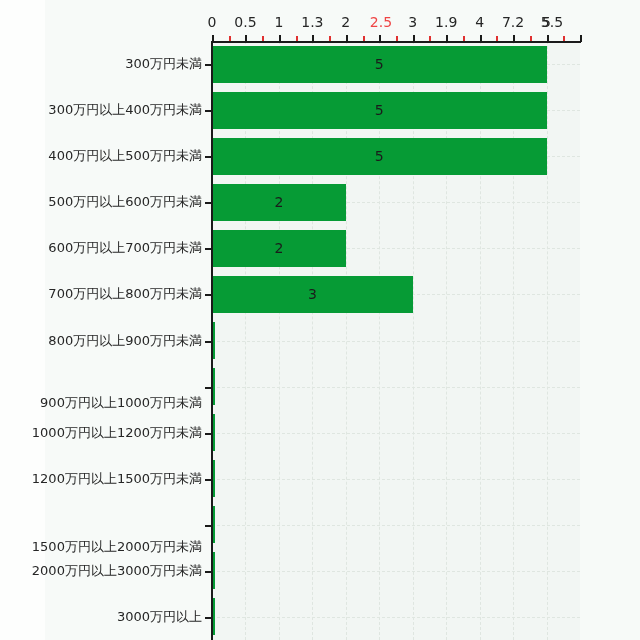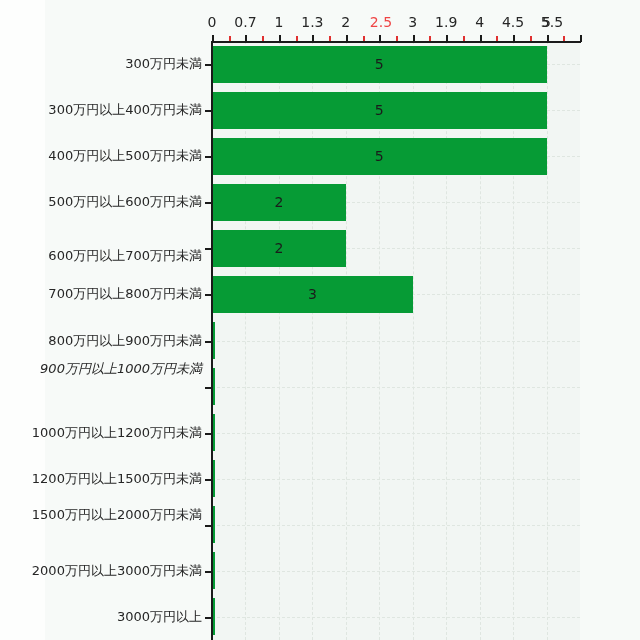--- a/index.html
+++ b/index.html
@@ -179,37 +179,37 @@
       <div class="bar" title="3000万円以上: 0" style="left: 0px; width: 2.5px; top: 557.462px; height: 37px; background: rgb(6, 155, 53);"></div>
     </div>
 
   <div class="axis-x-line"></div>
   <div class="axis-y-line"></div>
 
   <div id="decor-layer">
       <div class="tick-major" style="left: 212px;"></div>
       <div class="xtick-label" style="left: 212px; color: rgb(38, 38, 38);">0</div>
       <div class="tick-major" style="left: 245.455px;"></div>
-      <div class="xtick-label" style="left: 245.455px; color: rgb(38, 38, 38);">0.7</div>
+      <div class="xtick-label" style="left: 245.455px; color: rgb(38, 38, 38);">0.5</div>
       <div class="tick-major" style="left: 278.909px;"></div>
       <div class="xtick-label" style="left: 278.909px; color: rgb(38, 38, 38);">1</div>
       <div class="tick-major" style="left: 312.364px;"></div>
       <div class="xtick-label" style="left: 312.364px; color: rgb(38, 38, 38);">1.3</div>
       <div class="tick-major" style="left: 345.818px;"></div>
       <div class="xtick-label" style="left: 345.818px; color: rgb(38, 38, 38);">2</div>
       <div class="tick-major" style="left: 379.273px;"></div>
       <div class="xtick-label" style="left: 381px; color: #ef4444;">2.5</div>
       <div class="tick-major" style="left: 412.727px;"></div>
       <div class="xtick-label" style="left: 412.727px; color: rgb(38, 38, 38);">3</div>
       <div class="tick-major" style="left: 446.182px;"></div>
       <div class="xtick-label" style="left: 446.182px; color: rgb(38, 38, 38);">1.9</div>
       <div class="tick-major" style="left: 479.636px;"></div>
       <div class="xtick-label" style="left: 479.636px; color: rgb(38, 38, 38);">4</div>
       <div class="tick-major" style="left: 513.091px;"></div>
-      <div class="xtick-label" style="left: 513.091px; color: rgb(38, 38, 38);">4.5</div>
+      <div class="xtick-label" style="left: 513.091px; color: rgb(38, 38, 38);">7.2</div>
       <div class="tick-major" style="left: 546.545px;"></div>
       <div class="xtick-label" style="left: 546.545px; color: rgb(38, 38, 38);">5</div>
       <div class="tick-major" style="left: 580px;"></div>
       <div class="xtick-label" style="left: 552px; color: rgb(38, 38, 38);">5.5</div>
       <div class="tick-minor" style="left: 228.727px; border-left-color: rgb(224, 48, 48);"></div>
       <div class="tick-minor" style="left: 262.182px; border-left-color: rgb(224, 48, 48);"></div>
       <div class="tick-minor" style="left: 295.636px; border-left-color: rgb(224, 48, 48);"></div>
       <div class="tick-minor" style="left: 329.091px; border-left-color: rgb(224, 48, 48);"></div>
       <div class="tick-minor" style="left: 362.545px; border-left-color: rgb(224, 48, 48);"></div>
       <div class="tick-minor" style="left: 396px; border-left-color: rgb(224, 48, 48);"></div>
@@ -220,32 +220,32 @@
       <div class="tick-minor" style="left: 563.273px; border-left-color: rgb(224, 48, 48);"></div>
       <div class="tick-y" style="top: 64.0385px;"></div>
       <div class="ytick-label" style="top: 64.0385px; color: rgb(38, 38, 38);">300万円未満</div>
       <div class="tick-y" style="top: 110.115px;"></div>
       <div class="ytick-label" style="top: 110.115px; color: rgb(38, 38, 38);">300万円以上400万円未満</div>
       <div class="tick-y" style="top: 156.192px;"></div>
       <div class="ytick-label" style="top: 156.192px; color: rgb(38, 38, 38); text-align: center;">400万円以上500万円未満</div>
       <div class="tick-y" style="top: 202.269px;"></div>
       <div class="ytick-label" style="top: 202.269px; color: rgb(38, 38, 38);">500万円以上600万円未満</div>
       <div class="tick-y" style="top: 248.346px;"></div>
-      <div class="ytick-label" style="top: 248.346px; color: rgb(38, 38, 38); margin-top: 8px;">600万円以上700万円未満</div>
+      <div class="ytick-label" style="top: 248.346px; color: rgb(38, 38, 38);">600万円以上700万円未満</div>
       <div class="tick-y" style="top: 294.423px;"></div>
       <div class="ytick-label" style="top: 294.423px; color: rgb(38, 38, 38);">700万円以上800万円未満</div>
       <div class="tick-y" style="top: 340.5px;"></div>
       <div class="ytick-label" style="top: 340.5px; color: rgb(38, 38, 38);">800万円以上900万円未満</div>
       <div class="tick-y" style="top: 386.577px;"></div>
-      <div class="ytick-label" style="top: 369px; color: rgb(38, 38, 38); font-style: italic;">900万円以上1000万円未満</div>
+      <div class="ytick-label" style="top: 403px; color: rgb(38, 38, 38);">900万円以上1000万円未満</div>
       <div class="tick-y" style="top: 432.654px;"></div>
       <div class="ytick-label" style="top: 432.654px; color: rgb(38, 38, 38);">1000万円以上1200万円未満</div>
       <div class="tick-y" style="top: 478.731px;"></div>
       <div class="ytick-label" style="top: 478.731px; color: rgb(38, 38, 38);">1200万円以上1500万円未満</div>
       <div class="tick-y" style="top: 524.808px;"></div>
-      <div class="ytick-label" style="top: 515px; color: rgb(38, 38, 38);">1500万円以上2000万円未満</div>
+      <div class="ytick-label" style="top: 547px; color: rgb(38, 38, 38);">1500万円以上2000万円未満</div>
       <div class="tick-y" style="top: 570.885px;"></div>
       <div class="ytick-label" style="top: 570.885px; color: rgb(38, 38, 38);">2000万円以上3000万円未満</div>
       <div class="tick-y" style="top: 616.962px;"></div>
       <div class="ytick-label" style="top: 616.962px; color: rgb(38, 38, 38);">3000万円以上</div>
     </div>
 
 </div>
 
 </body></html>

